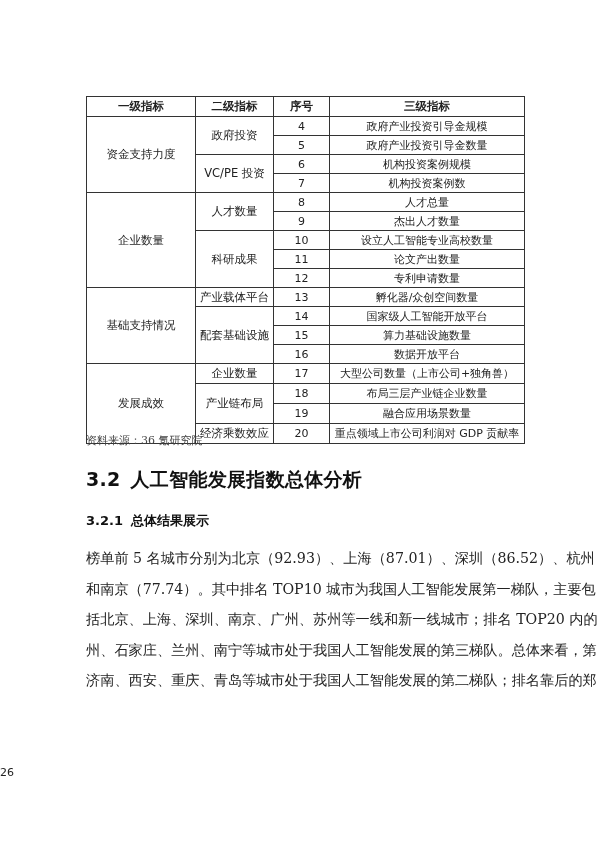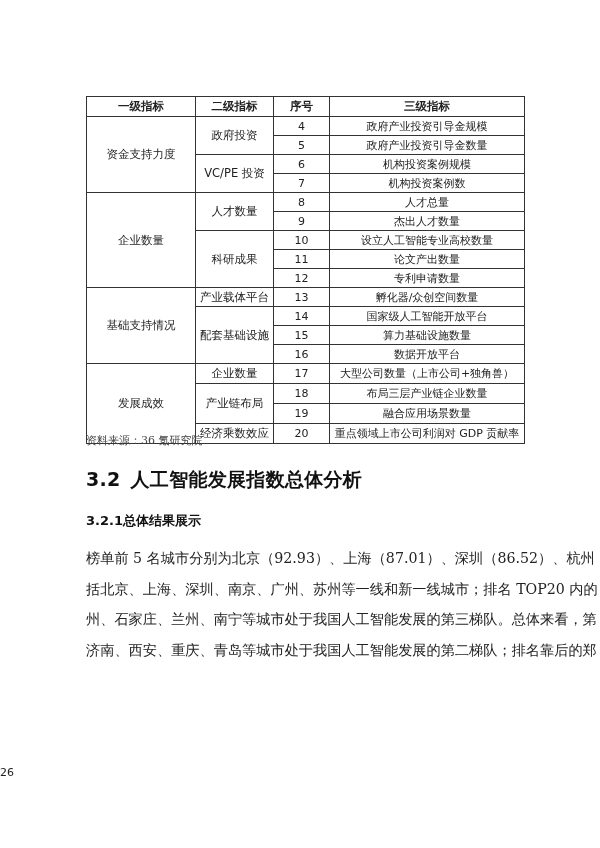--- a/index.html
+++ b/index.html
@@ -25,21 +25,21 @@
   .h2 {
     position:absolute; left:86px; top:467px;
     font-family:"DejaVu Sans","Liberation Sans",sans-serif; font-weight:bold; font-size:19px; color:#111;
     letter-spacing:0.3px;
   }
   .h2 .num { margin-right:10px; }
   .h3 {
     position:absolute; left:86px; top:512px;
     font-family:"DejaVu Sans","Liberation Sans",sans-serif; font-weight:bold; font-size:13px; color:#111;
   }
-  .h3 .num { margin-right:0; }
+  .h3 .num { margin-right:8px; }
   .para {
     position:absolute; left:86px; top:543px; width:432px;
     font-family:"DejaVu Serif","Liberation Serif",serif; font-size:14.2px; color:#222;
     line-height:30.6px; text-align:justify;
   }
   .para .line { display:block; white-space:nowrap; height:30.6px; text-align-last:justify; text-align:justify; }
   .para .line.first { padding-left:29px; }
   .page-num {
     position:absolute; left:0; width:600px; top:766px; text-align:left;
     font-family:"DejaVu Sans","Liberation Sans",sans-serif; font-size:11px; color:#222;
@@ -159,19 +159,20 @@
   <div class="h2">
     <span class="num">3.2</span><span>人工智能发展指数总体分析</span>
   </div>
 
   <div class="h3">
     <span class="num">3.2.1</span><span>总体结果展示</span>
   </div>
 
   <div class="para">
     <span class="line">榜单前 5 名城市分别为北京（92.93）、上海（87.01）、深圳（86.52）、杭州（81.23）</span>
+    <span class="line">和南京（77.74）。其中排名 TOP10 城市为我国人工智能发展第一梯队，主要包</span>
     <span class="line">括北京、上海、深圳、南京、广州、苏州等一线和新一线城市；排名 TOP20 内的</span>
     <span class="line">州、石家庄、兰州、南宁等城市处于我国人工智能发展的第三梯队。总体来看，第</span>
     <span class="line">济南、西安、重庆、青岛等城市处于我国人工智能发展的第二梯队；排名靠后的郑</span>
   </div>
 
   <div class="page-num">26</div>
 </div>
 
 </body></html>

